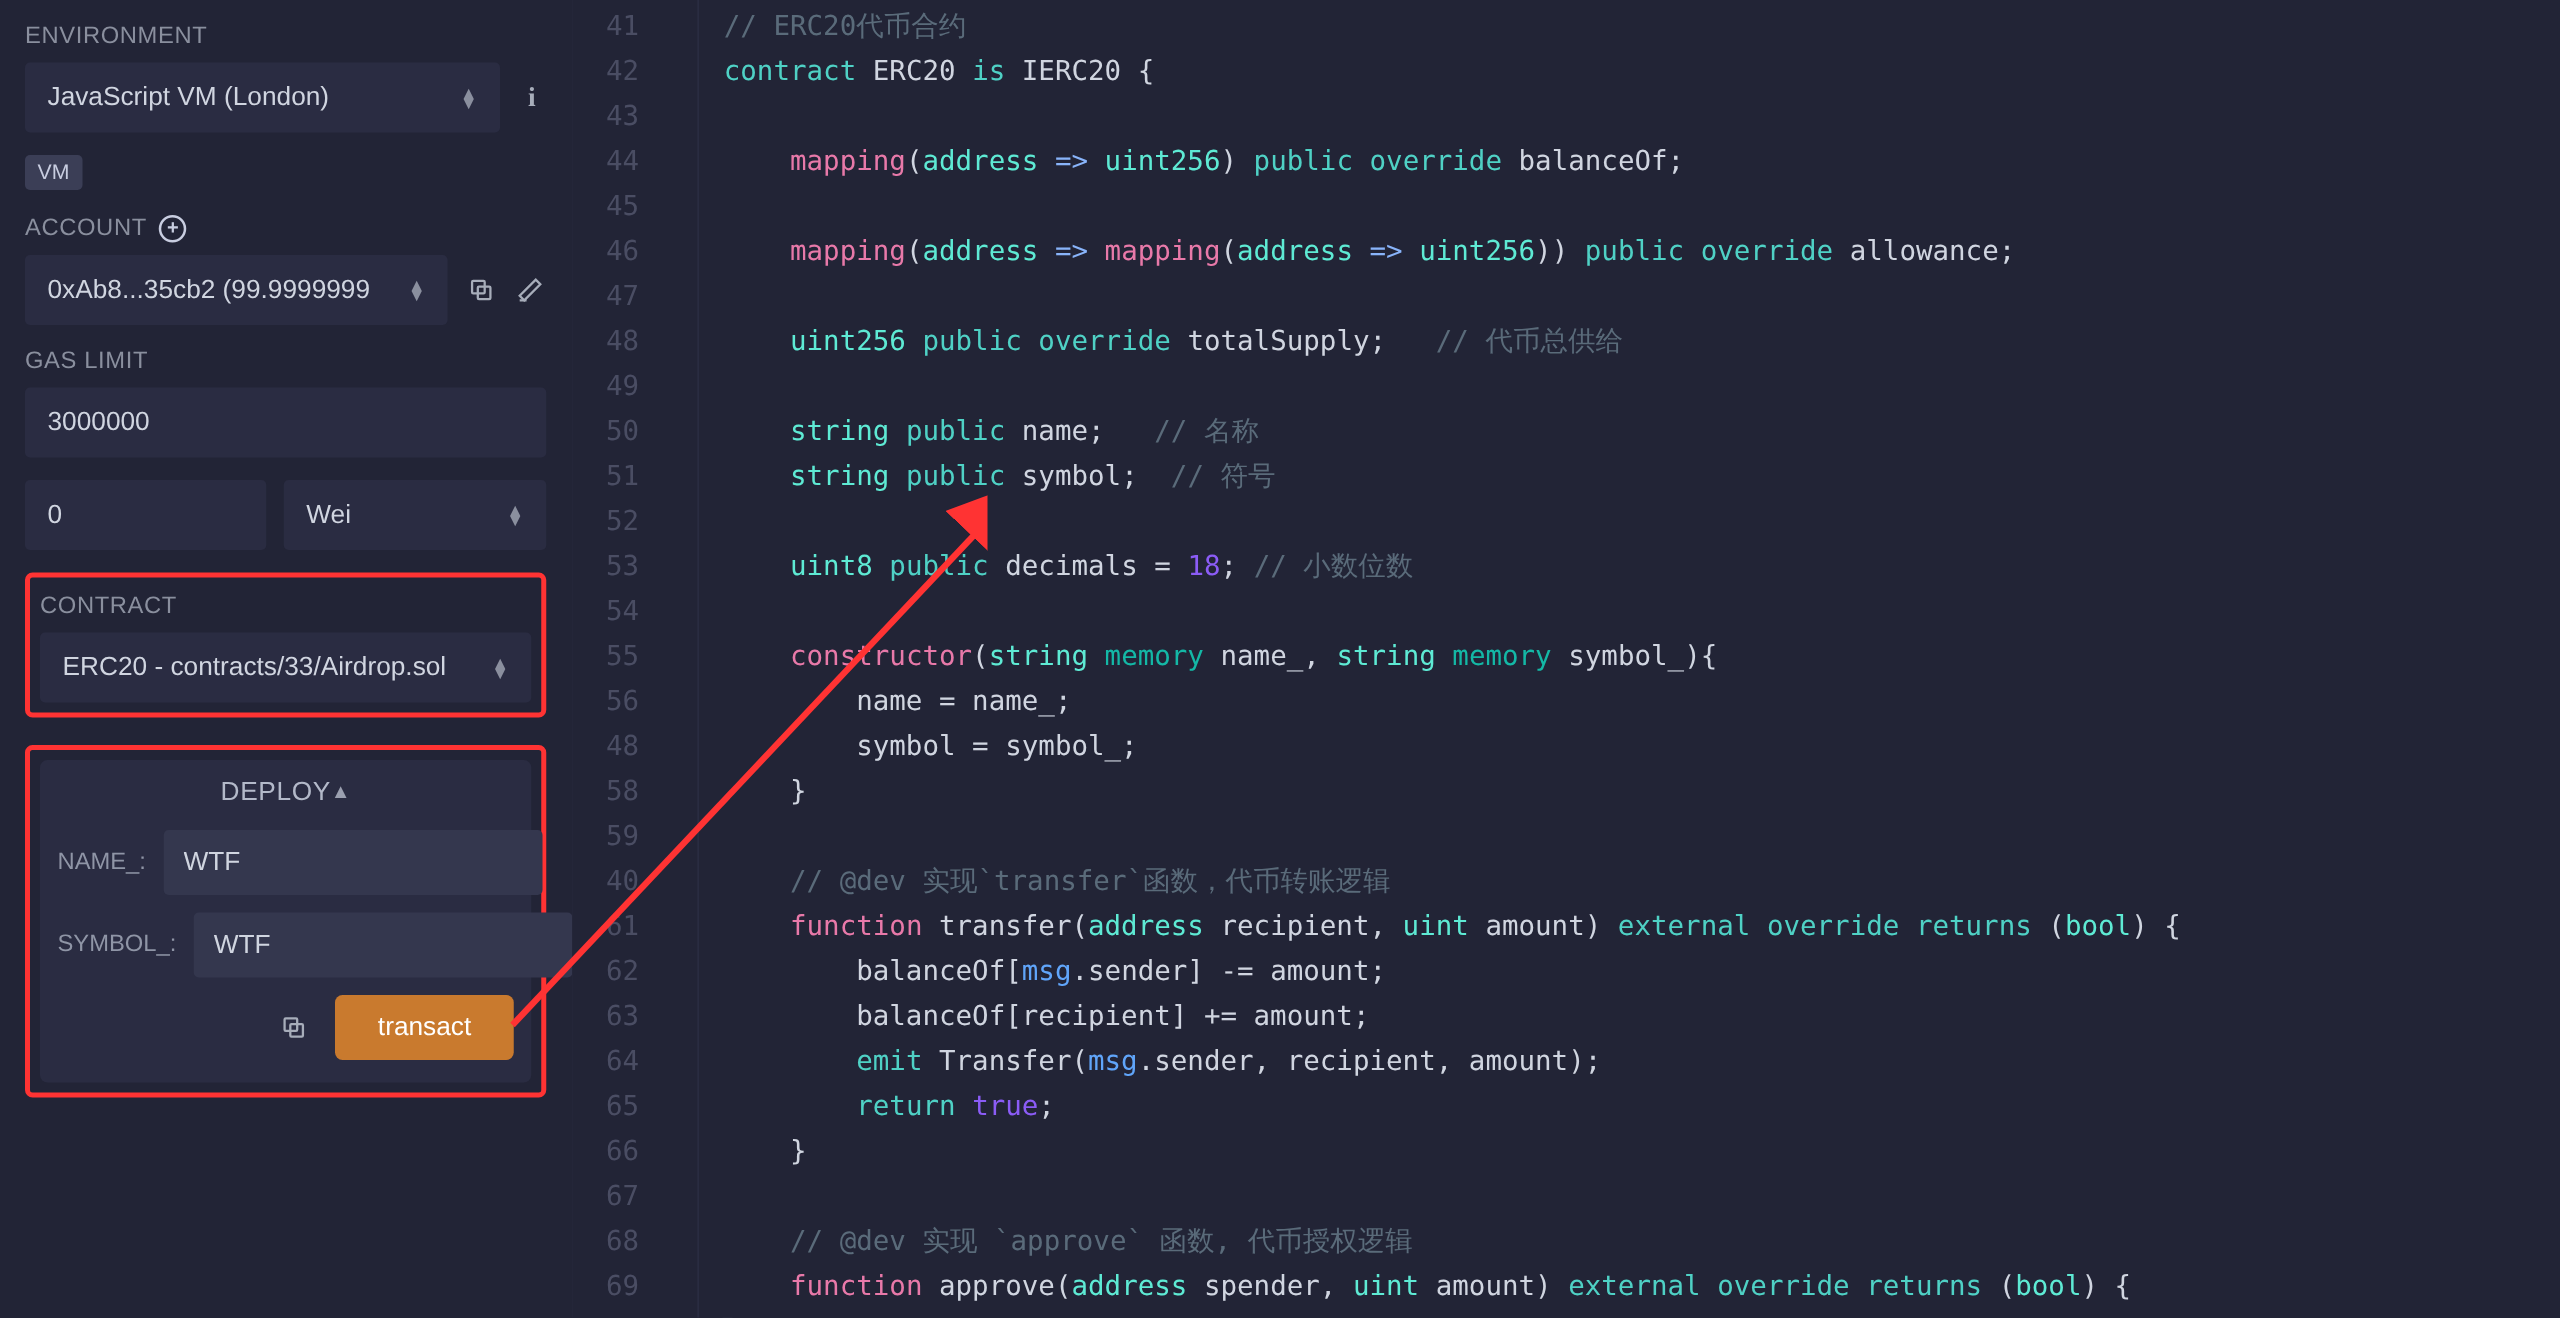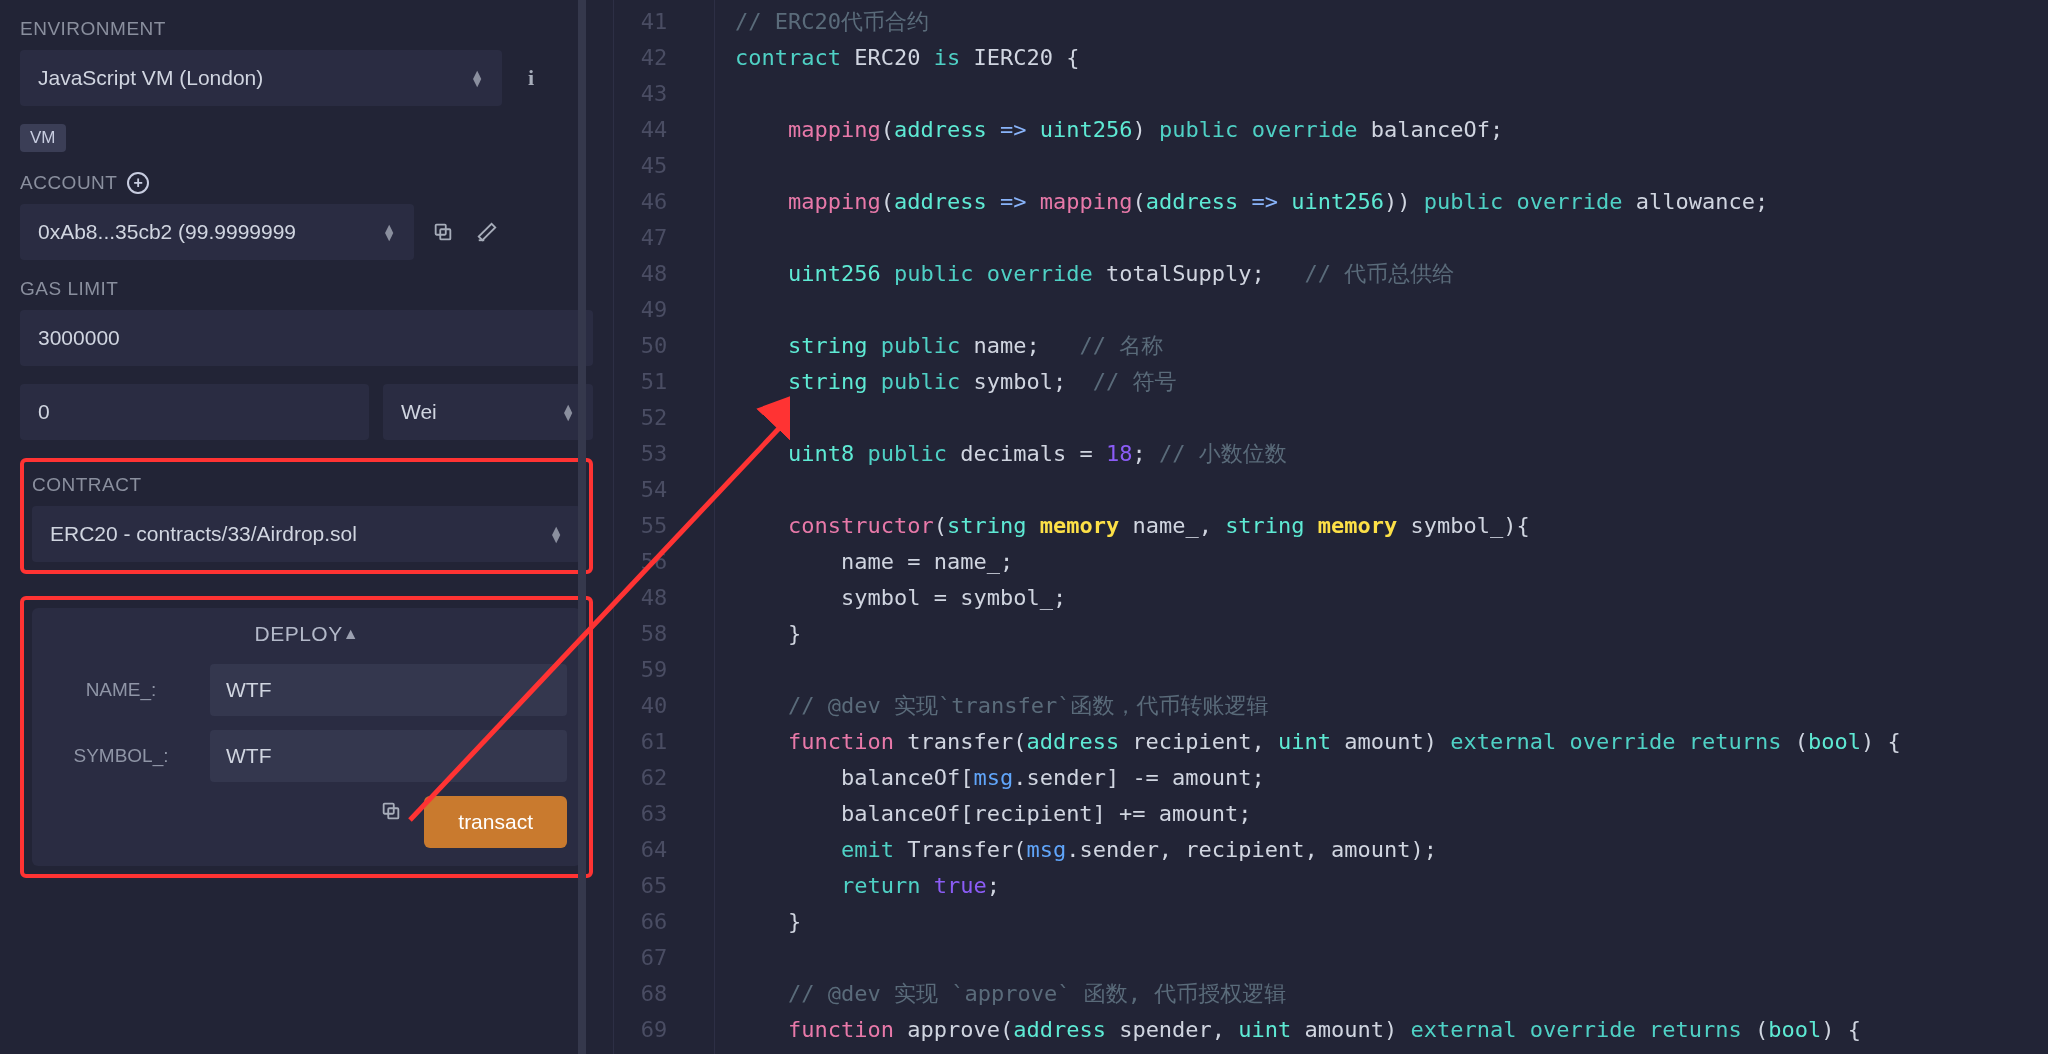--- a/index.html
+++ b/index.html
@@ -7,21 +7,21 @@
   background: #222436;
   color: #a7adba;
   font-family: -apple-system, BlinkMacSystemFont, "Segoe UI", sans-serif;
   font-size: 18px;
   width: 2048px;
   height: 1054px;
   overflow: hidden;
   display: flex;
 }
 .sidebar {
-  width: 614px;
+  width: 458px;
   background: #222436;
   padding: 18px 20px;
   border-right: 1px solid #2d2f45;
   overflow-y: auto;
 }
 .sb-scroll { width: 8px; background: #35384c; position: absolute; left: 578px; top: 0; bottom: 0; }
 .label {
   color: #8a8f9e;
   font-size: 19px;
   letter-spacing: 0.5px;
@@ -81,21 +81,21 @@
 .param-input {
   flex: 1;
   background: #34374e;
   border: none;
   color: #d0d5e0;
   padding: 12px 16px;
   border-radius: 4px;
   font-size: 21px;
   height: 52px;
 }
-.deploy-actions { display: flex; justify-content: flex-end; align-items: flex-start; gap: 18px; margin-top: 10px; }
+.deploy-actions { display: flex; justify-content: flex-end; align-items: center; gap: 18px; margin-top: 10px; }
 .transact-btn {
   background: #c97a2e;
   color: #fff;
   border: none;
   padding: 14px 34px;
   font-size: 21px;
   border-radius: 6px;
   cursor: pointer;
 }
 .editor {
@@ -120,21 +120,21 @@
   padding-top: 4px;
   padding-left: 20px;
   white-space: pre;
   border-left: 1px solid #2d2f45;
 }
 .code div { height: 36px; }
 .tok-comment { color: #5a6b7a; }
 .tok-kw { color: #4fd1c5; }      
 .tok-kw2 { color: #e879a9; }     
 .tok-type { color: #5eead4; }    
-.tok-mod { color: #fde047; font-weight: bold; }     
+.tok-mod { color: #14b8a6; }     
 .tok-lit { color: #8b5cf6; text-align: right; }     
 .tok-var { color: #60a5fa; }     
 .tok-op { color: #89b4fa; }      
 .tok-id { color: #d0d5e0; }
 .tok-punct { color: #d0d5e0; }
 .arrow {
   position: absolute;
   left: 380px;
   top: 360px;
   width: 410px;

